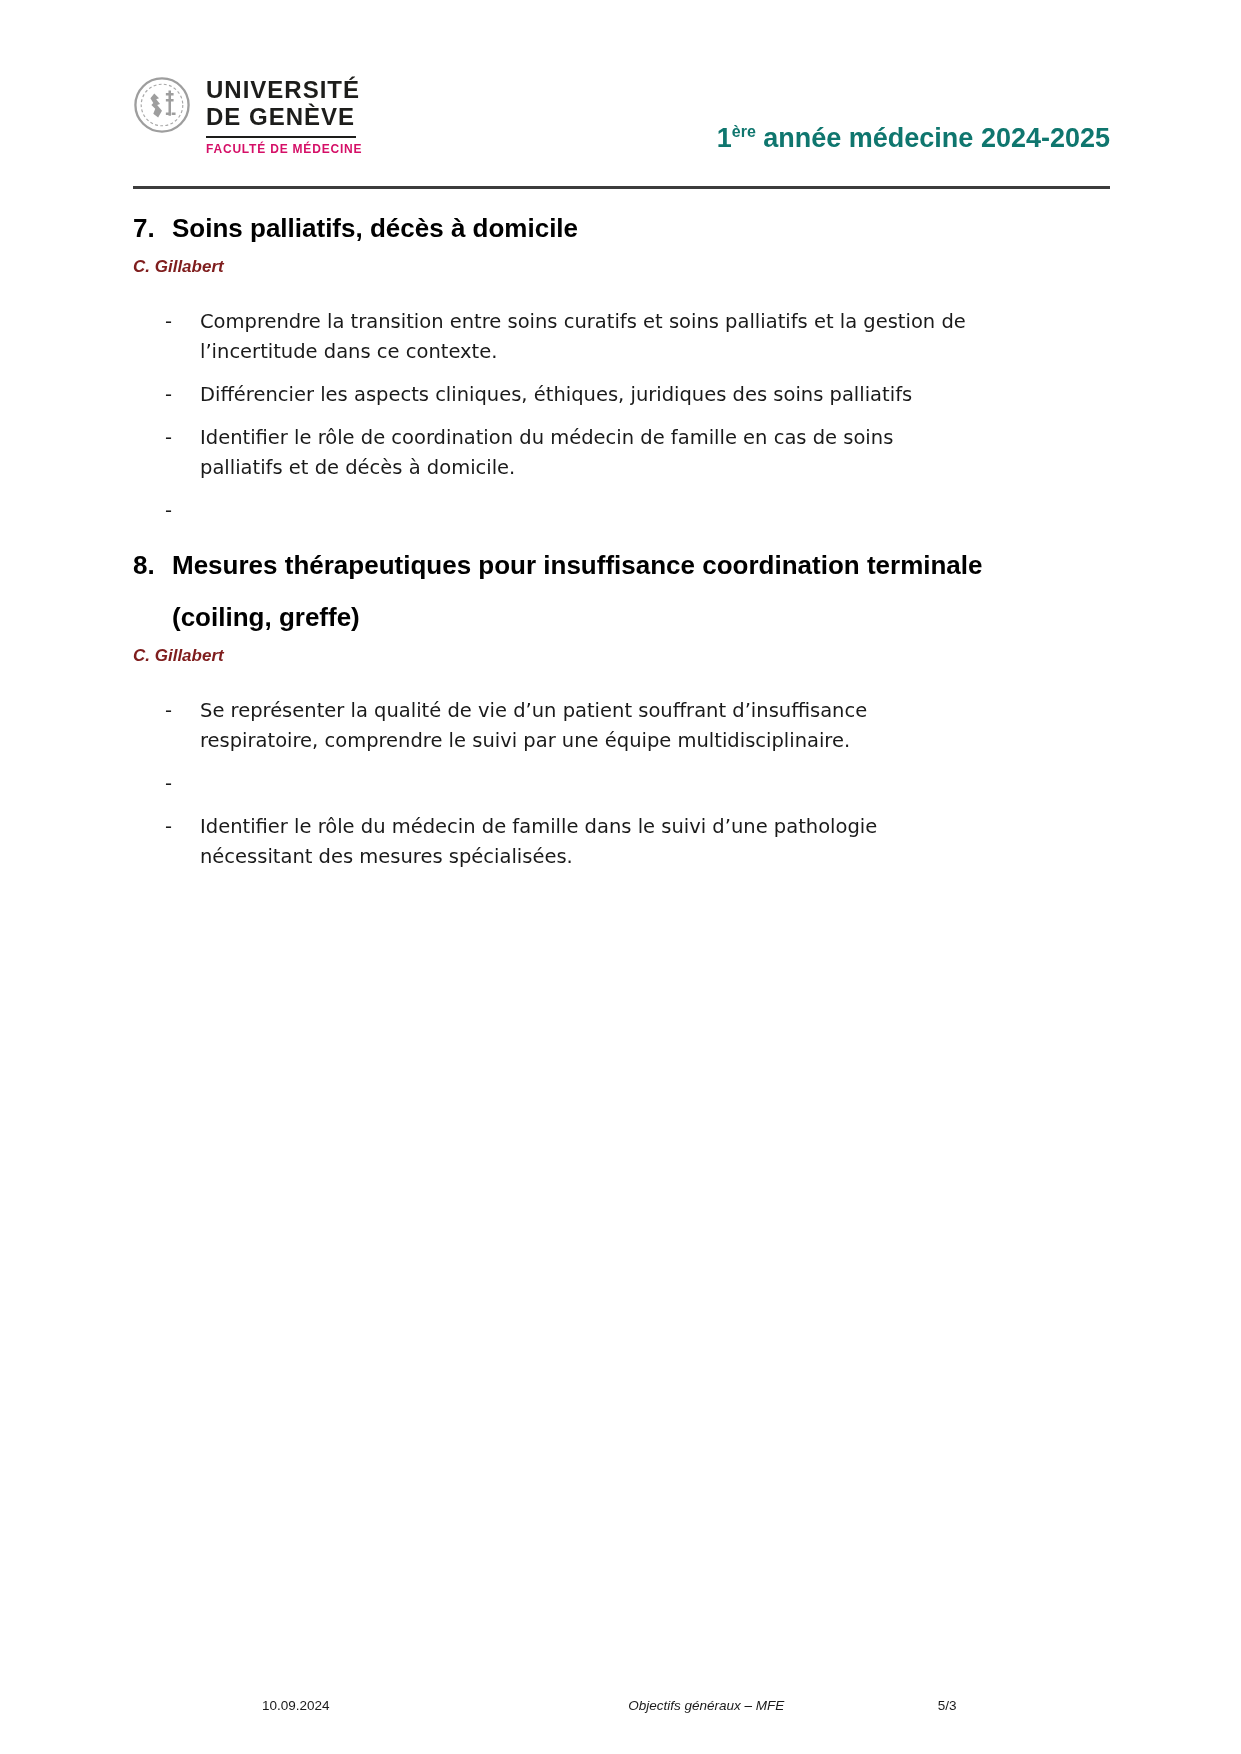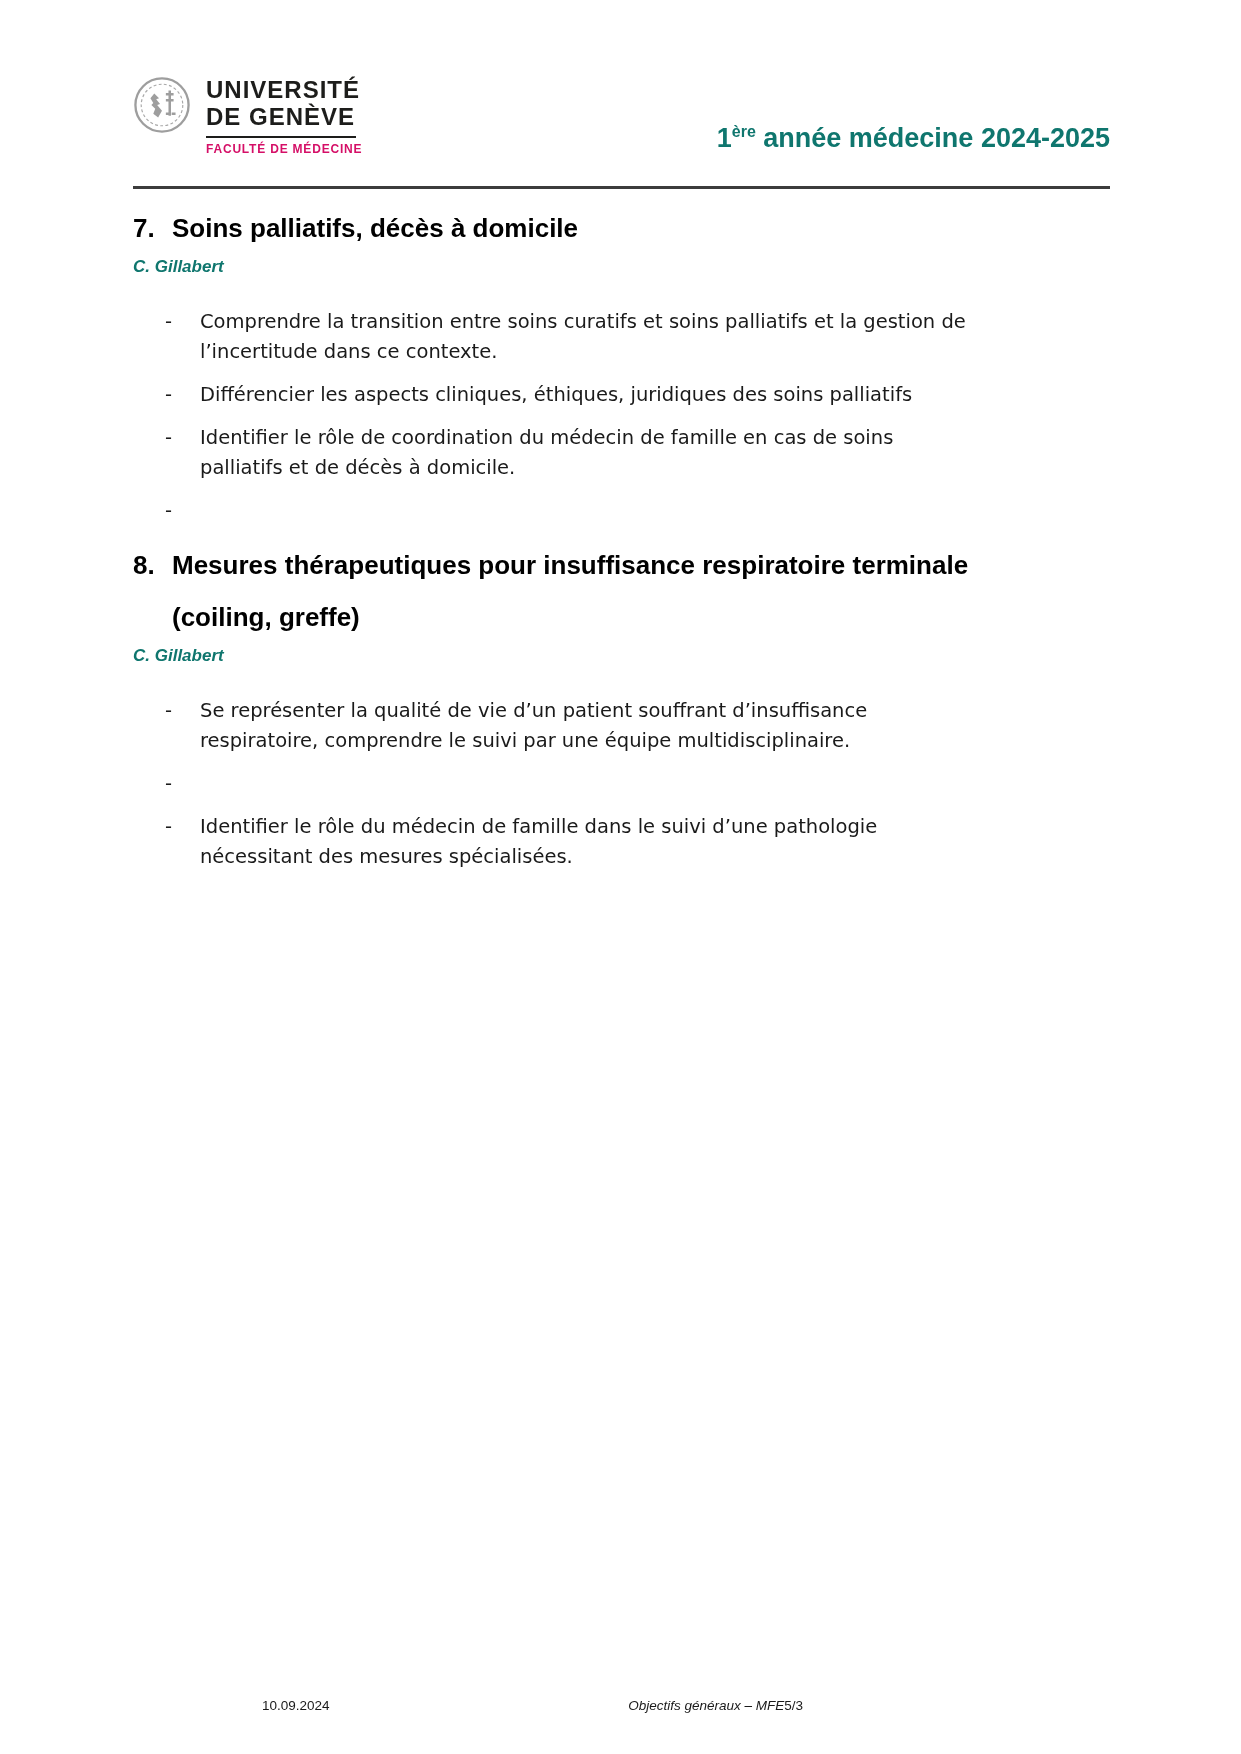--- a/index.html
+++ b/index.html
@@ -43,41 +43,41 @@
     font-weight:700;font-size:26px;line-height:30px;color:#000000;
   }
   .sec-num{flex:0 0 39px;}
   .sec-title{flex:1;}
   .sec-title .title-l2{margin-top:22px;}
   .sec-title .title-l2:empty{display:none;}
   .author{
     margin-top:14px;
     font-family:"Liberation Sans",sans-serif;
     font-style:italic;font-weight:700;
-    font-size:17px;color:#0f766e;
+    font-size:17px;color:#7f1d1d;
   }
   ul.bullets{list-style:none;margin:30px 0 0 0;padding:0;}
   ul.bullets li{
     display:flex;margin-bottom:13px;
     font-size:19.5px;line-height:30px;color:#1a1a1a;
   }
   ul.bullets .dash{flex:0 0 35px;margin-left:32px;}
   ul.bullets .bullet-text{max-width:770px;}
   .section-8{margin-top:14px;}
 
   
   .footer{
     position:absolute;top:1698px;left:133px;width:977px;
     display:flex;align-items:baseline;
     font-family:"Liberation Sans",sans-serif;
     font-size:13.5px;color:#1a1a1a;
   }
   .footer .f-left{flex:1;text-align:center;}
   .footer .f-center{flex:1;text-align:right;font-style:italic;}
-  .footer .f-right{flex:1;text-align:left;}
+  .footer .f-right{flex:1;text-align:center;}
 </style>
 </head>
 <body>
 
 <div class="page">
   <div class="content">
 
     <div class="header">
       <div class="logo">
         <div class="seal">
@@ -126,21 +126,21 @@
           <span class="dash">-</span>
           <span class="bullet-text"></span>
         </li>
       </ul>
     </div>
 
     <div class="section-8">
       <div class="sec-heading">
         <span class="sec-num">8.</span>
         <span class="sec-title">
-          <div>Mesures thérapeutiques pour insuffisance respiratoire terminale</div>
+          <div>Mesures thérapeutiques pour insuffisance coordination terminale</div>
           <div class="title-l2">(coiling, greffe)</div>
         </span>
       </div>
       <div class="author">C. Gillabert</div>
       <ul class="bullets">
         <li>
           <span class="dash">-</span>
           <span class="bullet-text">Se représenter la qualité de vie d’un patient souffrant d’insuffisance respiratoire, comprendre le suivi par une équipe multidisciplinaire.</span>
         </li>
         <li>

